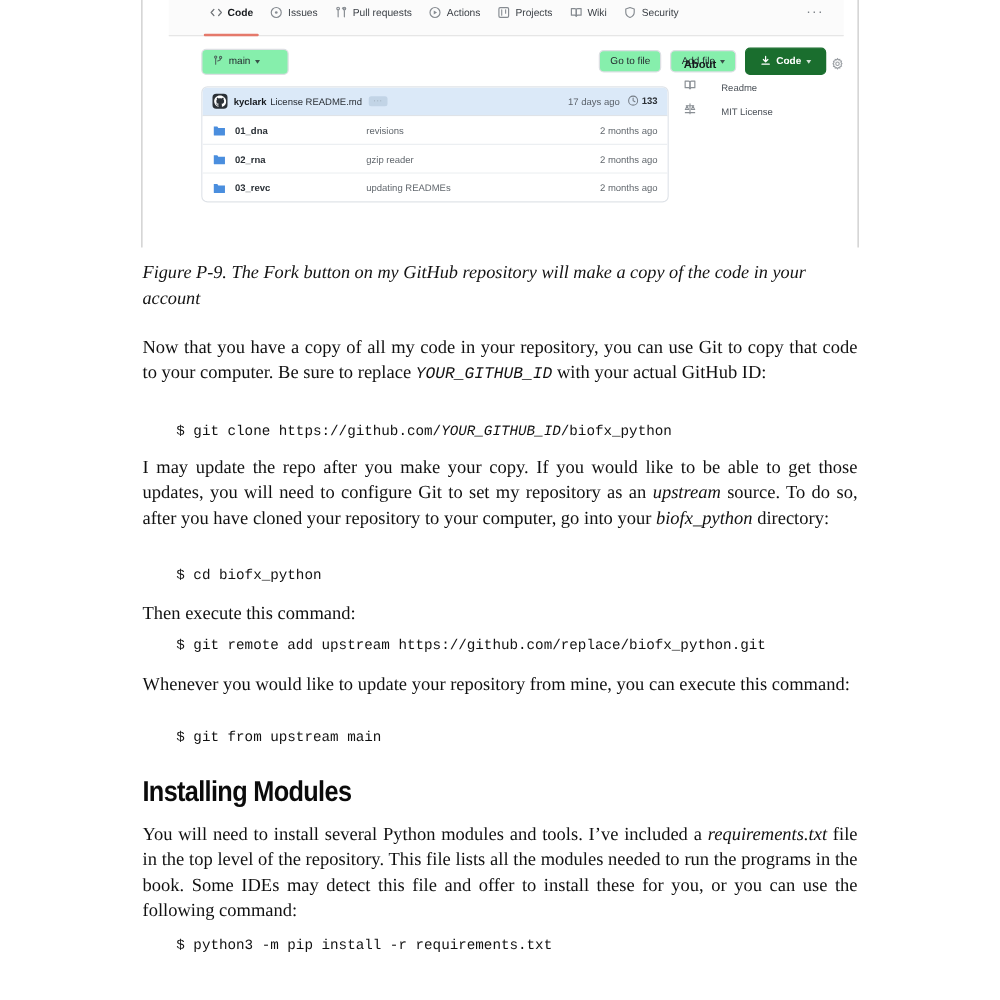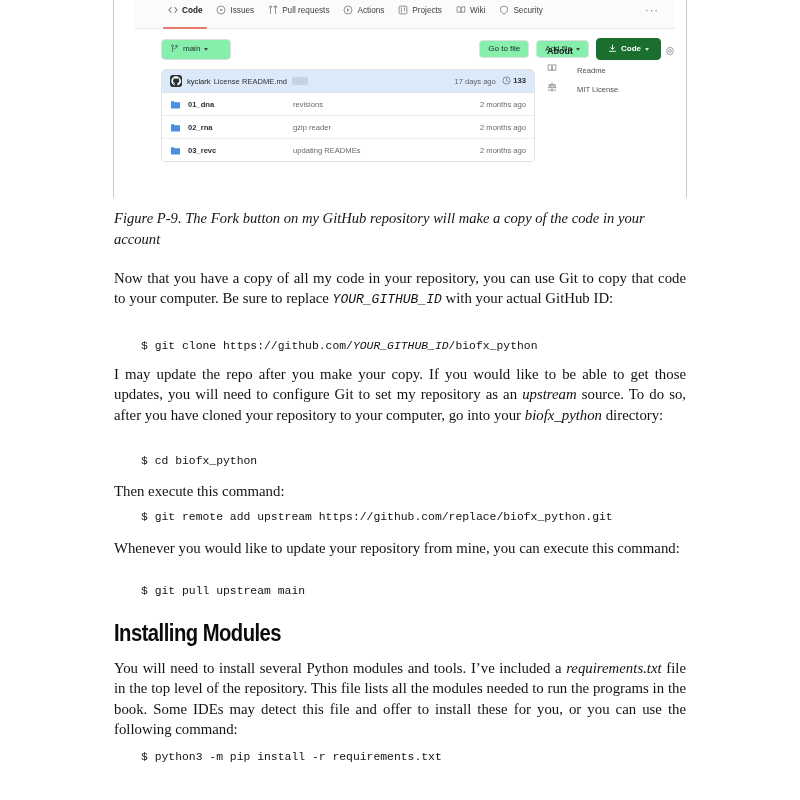--- a/index.html
+++ b/index.html
@@ -159,21 +159,21 @@
   }
   .avatar {
     width: 12px; height: 12px;
     border-radius: 3px;
     background: #2b3137;
     margin-right: 5px;
     flex: none;
     display: flex; align-items: center; justify-content: center;
   }
   .avatar svg { width: 10px; height: 10px; fill: #ffffff; }
-  .commit-author { font-weight: normal; color: #16191d; margin-right: 3px; }
+  .commit-author { font-weight: bold; color: #16191d; margin-right: 3px; }
   .commit-msg { color: #2c3137; }
   .commit-sha {
     margin-left: 5px;
     background: #c2d4e6;
     color: #8a97a4;
     border-radius: 2px;
     font-size: 6px;
     padding: 1px 4px;
     letter-spacing: .5px;
   }
@@ -535,19 +535,19 @@
 <p class="body" id="para-2"><span>I may update the repo after you make your copy. If you would like to be able to get those updates, you will need to configure Git to set my repository as an </span><i>upstream</i><span> source. To do so, after you have cloned your repository to your computer, go into your </span><i>biofx_python</i><span> directory:</span></p>
 
 <pre class="code" id="code-cd">$ cd biofx_python</pre>
 
 <p class="body" id="para-3">Then execute this command:</p>
 
 <pre class="code" id="code-remote">$ git remote add upstream https://github.com/replace/biofx_python.git</pre>
 
 <p class="body" id="para-4">Whenever you would like to update your repository from mine, you can execute this command:</p>
 
-<pre class="code" id="code-pull">$ git pull upstream main</pre>
+<pre class="code" id="code-pull">$ git from upstream main</pre>
 
 <h2 class="section" id="heading-installing-modules">Installing Modules</h2>
 
 <p class="body" id="para-5"><span>You will need to install several Python modules and tools. I’ve included a </span><i>requirements.txt</i><span> file in the top level of the repository. This file lists all the modules needed to run the programs in the book. Some IDEs may detect this file and offer to install these for you, or you can use the following command:</span></p>
 
 <pre class="code" id="code-pip">$ python3 -m pip install -r requirements.txt</pre>
 
 </body></html>

